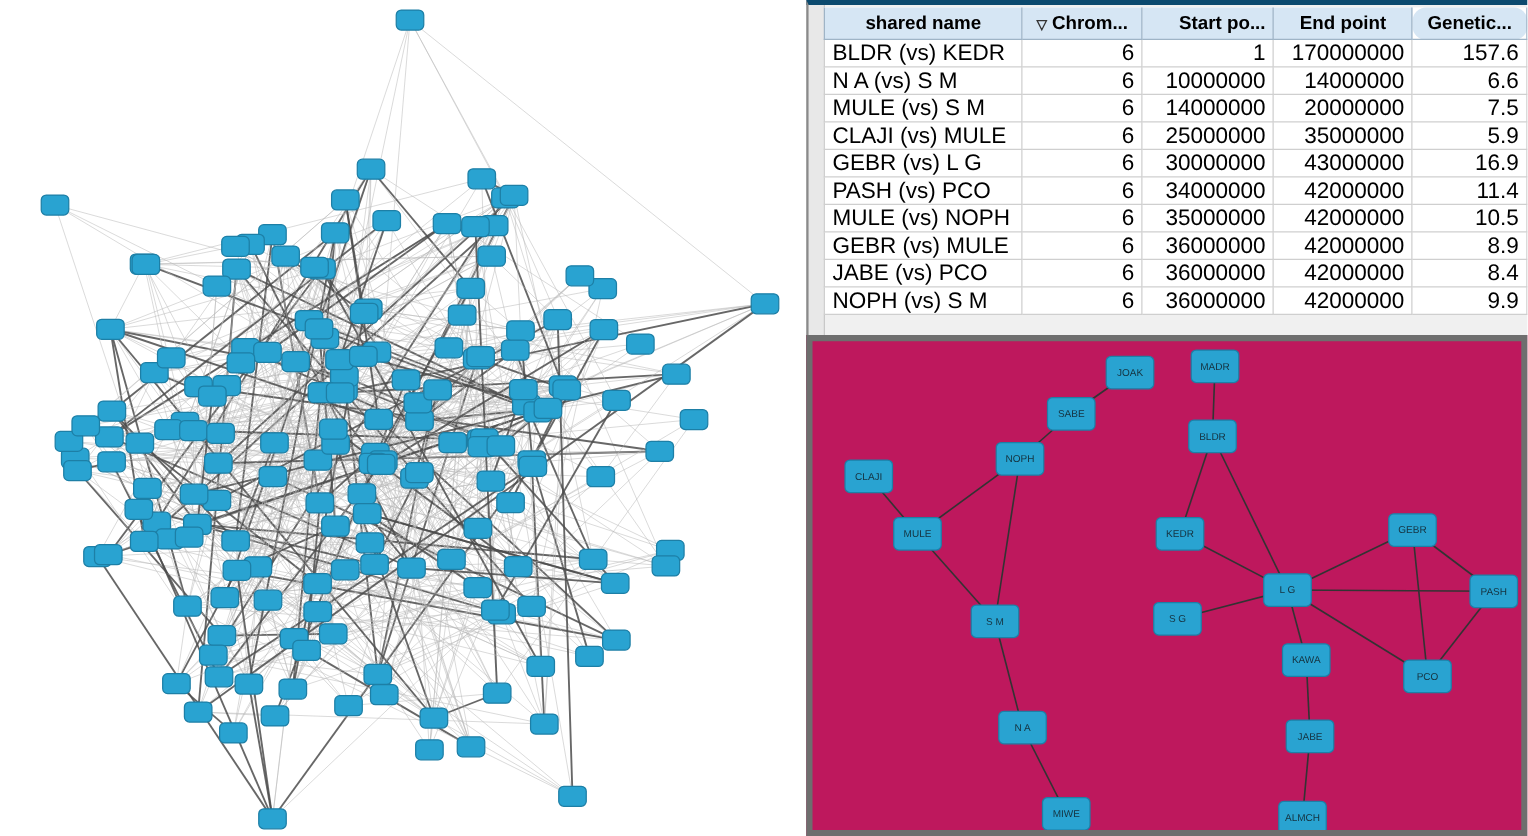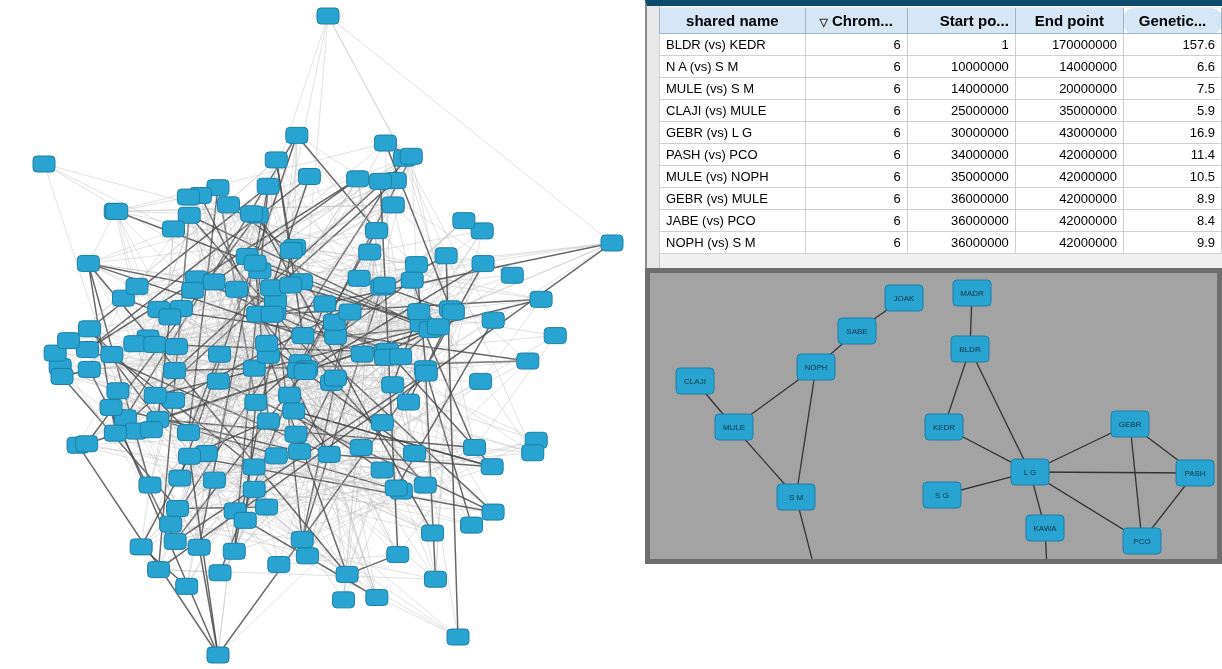--- a/index.html
+++ b/index.html
@@ -38,21 +38,21 @@
 
   
   #table-panel {
     position: absolute;
     left: 0;
     top: 0;
     width: 577px;
     height: 312px;
     background: #f0f0f0;
     border-left: 2px solid #8a8a8a;
-    border-top: 6px solid #0c4a6e;
+    border-top: 4px solid #0c4a6e;
     box-sizing: border-box;
     padding-left: 28px;
   }
   #table-gutter {
     position: absolute;
     left: 0; top: 0;
     width: 12px;
     height: 268px;
     background: #e8e8e8;
     border-right: 1px solid #c8c8c8;
@@ -80,43 +80,43 @@
   table.data-table th.col-name { width: 150px; }
   table.data-table th.col-chrom { width: 98px; }
   table.data-table th.col-start { width: 110px; text-align: right; }
   table.data-table th.col-end { width: 110px; }
   table.data-table th.col-gen { width: 95px; border-radius: 11px; }
   table.data-table td {
     border: 1px solid #cfcfcf;
     height: 21px;
     padding: 0 6px;
     white-space: nowrap;
-    font-size: 13px;
+    font-size: 18px;
     color: #000;
     background: #ffffff;
     margin-left: 36px;
   }
   td.c-left { text-align: left; }
   td.c-right { text-align: right; }
   .filter-icon {
     display: inline-block;
     margin-right: 4px;
     color: #333;
     font-size: 11px;
     vertical-align: middle;
   }
 
   
   #sub-network {
     position: absolute;
     left: 0;
     top: 268px;
     width: 577px;
-    height: 296px;
-    background: #a3a3a3;
+    height: 401px;
+    background: #be185d;
     border: 5px solid #6e6e6e;
     box-sizing: border-box;
     overflow: hidden;
   }
   #sub-network svg { display: block; }
 
   
   .nlabel {
     font-family: "Liberation Sans", sans-serif;
     fill: #15323f;

